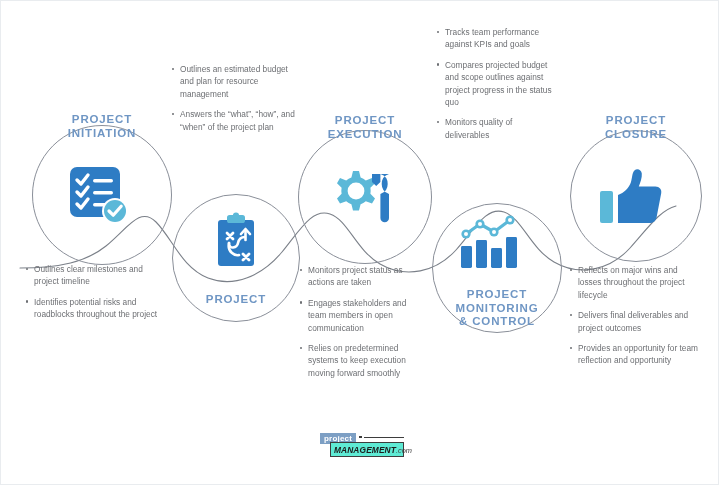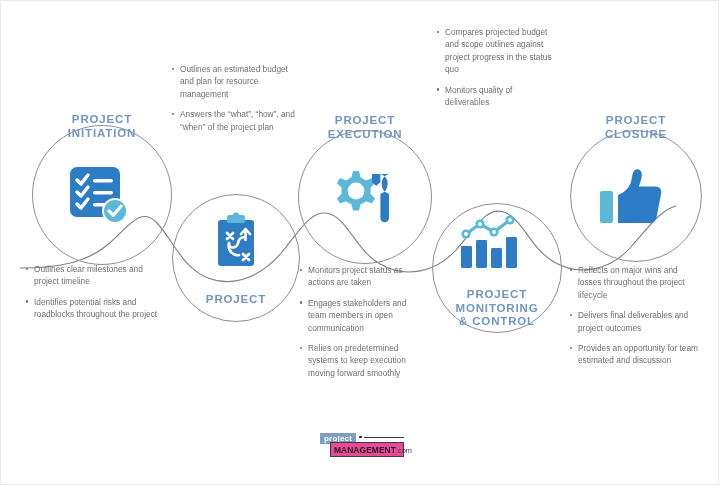--- a/index.html
+++ b/index.html
@@ -105,21 +105,22 @@
     line-height: 9px;
   }
   .logo-box {
     position: absolute;
     left: 12px;
     top: 9px;
     width: 74px;
     height: 15px;
     border: 1.4px solid #3d3d3d;
     box-sizing: border-box;
-    background: #ec4899;
+    background: #5eead4;
+    font-style: italic;
   }
   .logo-line {
     position: absolute;
     left: 46px;
     top: 4px;
     width: 40px;
     height: 1.4px;
     background: #3d3d3d;
   }
   .logo-dot {
@@ -261,20 +262,21 @@
       <circle cx="36" cy="20" r="2" fill="#ffffff"></circle>
       <circle cx="52" cy="8" r="2" fill="#ffffff"></circle>
       <rect x="3" y="34" width="11" height="22" rx="1.4" fill="#2e7cc4"></rect>
       <rect x="18" y="28" width="11" height="28" rx="1.4" fill="#2e7cc4"></rect>
       <rect x="33" y="36" width="11" height="20" rx="1.4" fill="#2e7cc4"></rect>
       <rect x="48" y="25" width="11" height="31" rx="1.4" fill="#2e7cc4"></rect>
     </svg>
   </div>
 
   <div class="bullet-block" style="left:437px; top:26px; width:116px;">
+    <div class="bullet-item">Tracks team performance against KPIs and goals</div>
     <div class="bullet-item">Compares projected budget and scope outlines against project progress in the status quo</div>
     <div class="bullet-item">Monitors quality of deliverables</div>
   </div>
 
   <div class="stage-circle" style="left:570px; top:130px; width:132px; height:132px;"></div>
 
   <div class="stage-title" style="left:570px; top:114px; width:132px;">
     <div>PROJECT</div>
     <div>CLOSURE</div>
   </div>
@@ -282,21 +284,21 @@
   <div class="icon-wrap" style="left:596px; top:165px; width:80px; height:66px;">
     <svg width="80" height="66" viewBox="0 0 80 66">
       <rect x="4" y="26" width="13" height="32" rx="2" fill="#5bb8d8"></rect>
       <path d="M22 58 l0 -28 c 6 -2, 11 -7, 13 -13 c 1.4 -4.4, 1 -9, 3.4 -11.4 c 2.6 -2.6, 7 -1, 7.4 3 c 0.4 4.4, -1.6 9, -3 13 l16.6 0 c 4 0, 6.6 3, 5.8 6.6 l-4.6 24 c -0.6 3.4, -3.2 5.8, -6.6 5.8 z" fill="#2e7cc4"></path>
     </svg>
   </div>
 
   <div class="bullet-block" style="left:570px; top:264px; width:132px;">
     <div class="bullet-item">Reflects on major wins and losses throughout the project lifecycle</div>
     <div class="bullet-item">Delivers final deliverables and project outcomes</div>
-    <div class="bullet-item">Provides an opportunity for team estimated and discussion</div>
+    <div class="bullet-item">Provides an opportunity for team reflection and opportunity</div>
   </div>
 
   <div id="brand-logo">
     <div class="logo-word">project</div>
     <div class="logo-dot"></div>
     <div class="logo-line"></div>
     <div class="logo-box">
       <div class="logo-main"><span>MANAGEMENT</span><span class="logo-tld">.com</span></div>
     </div>
   </div>

